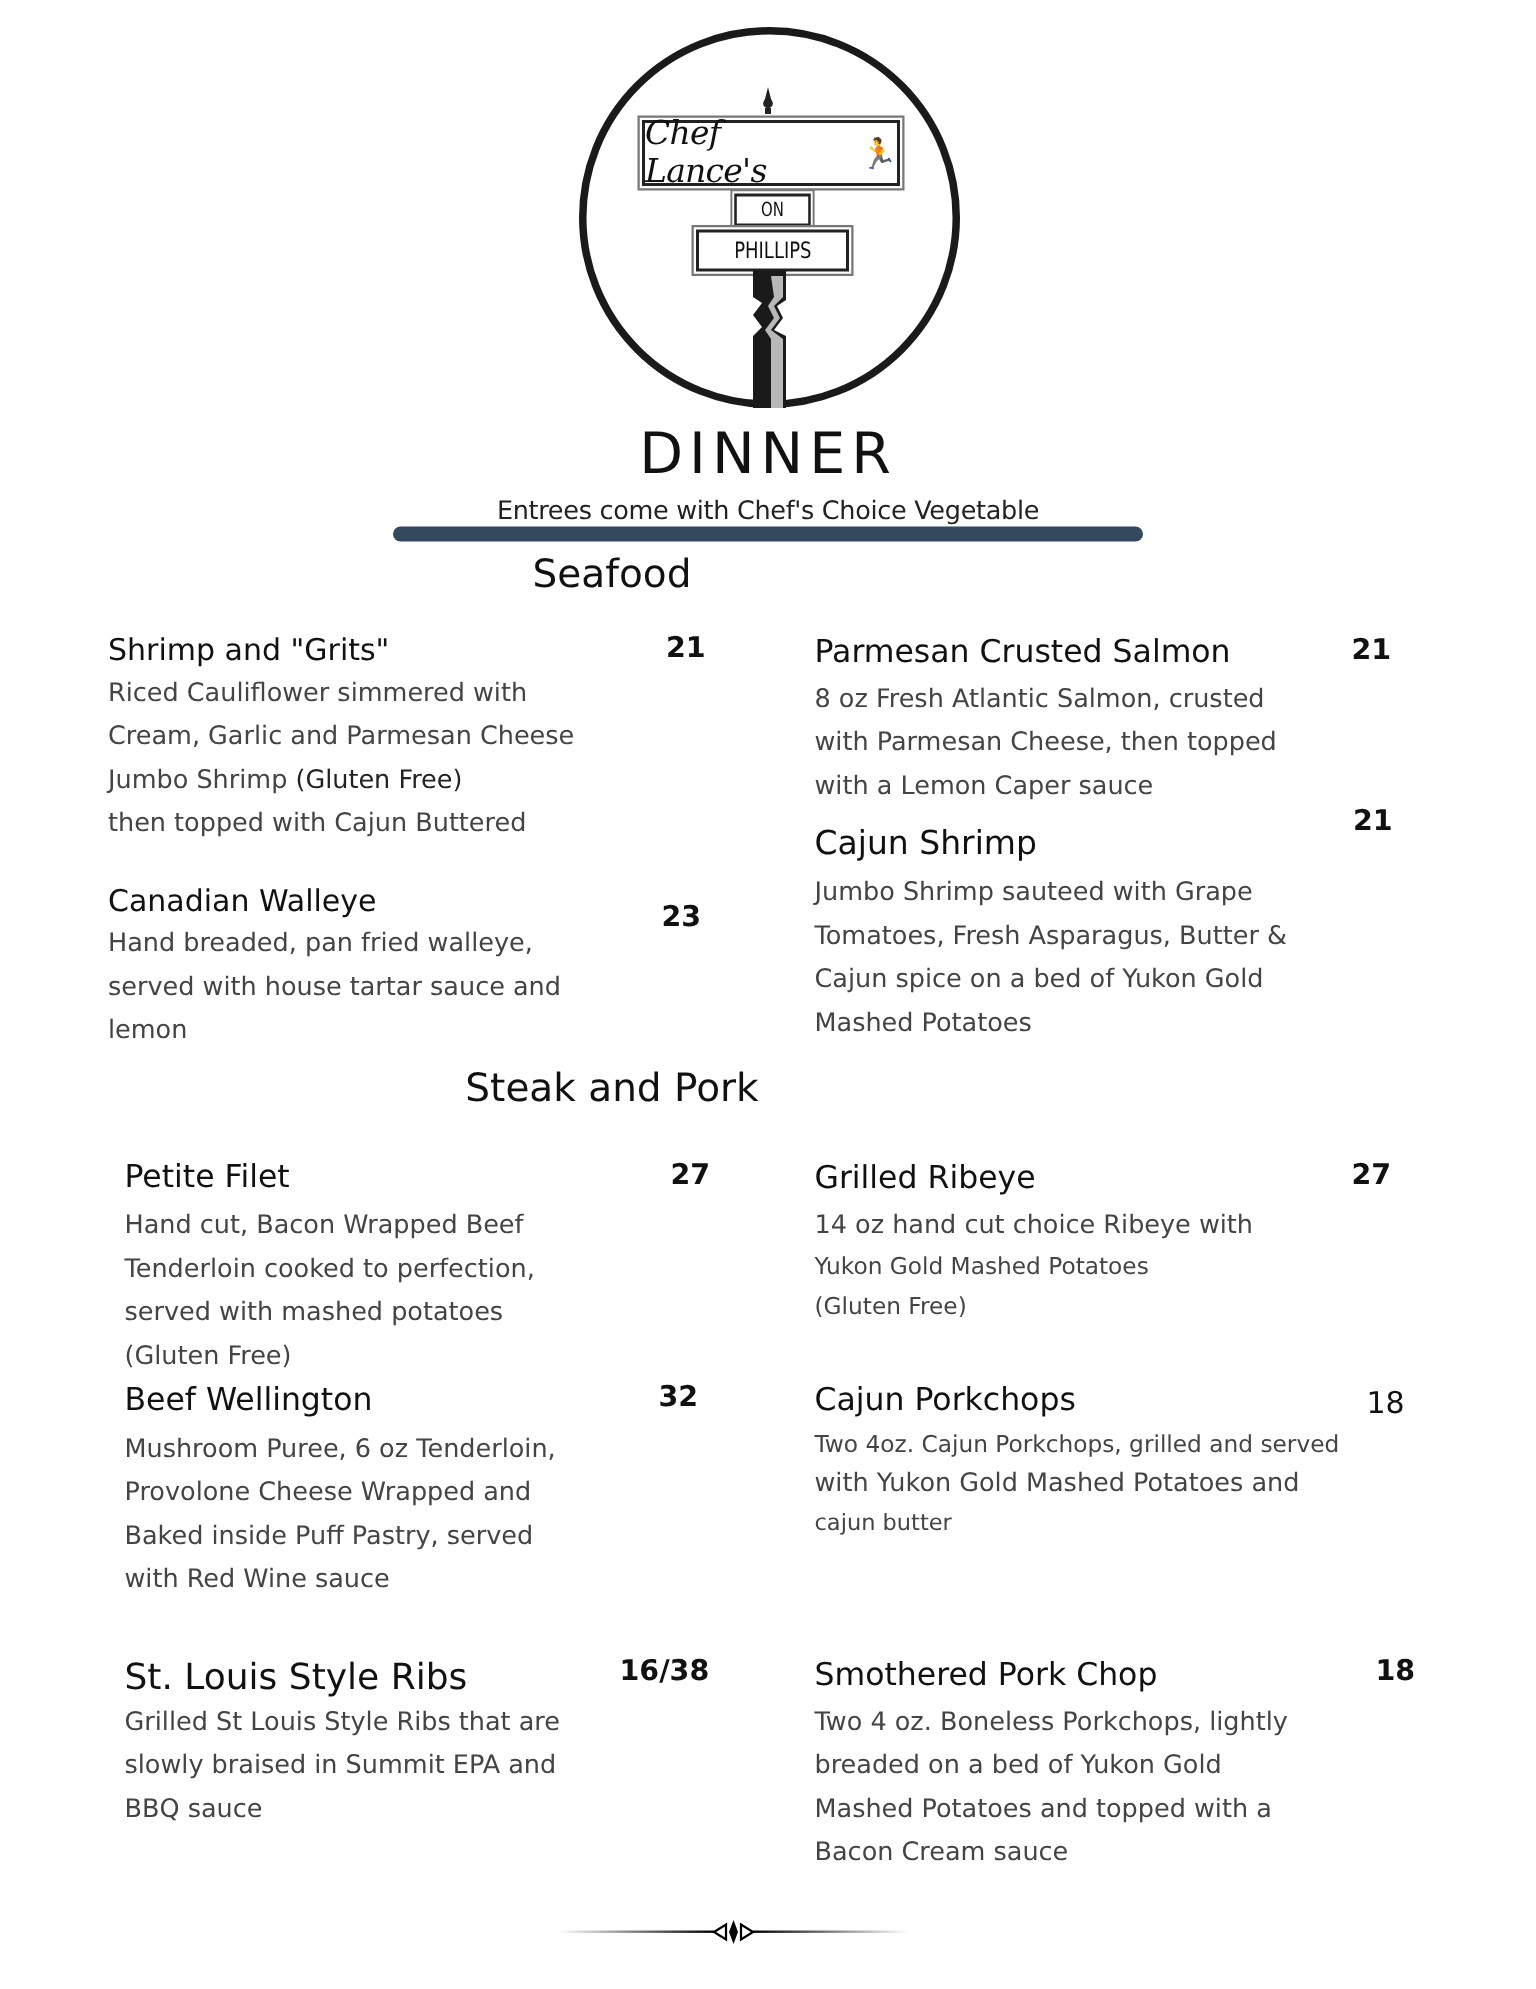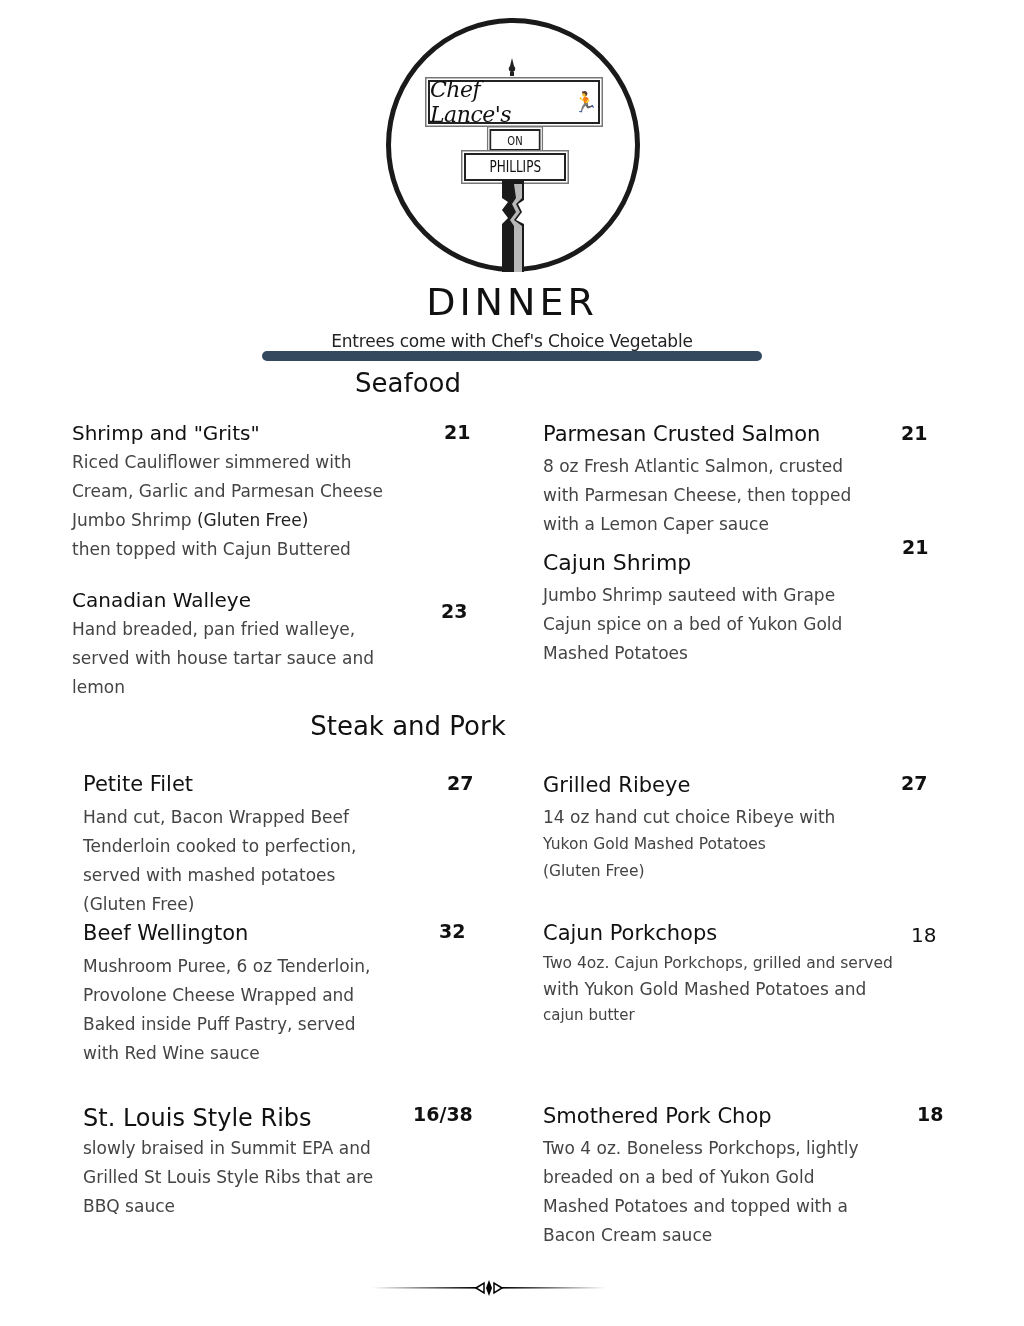--- a/index.html
+++ b/index.html
@@ -113,20 +113,21 @@
 <div class="abs item-desc" style="left:543px; top:452px;">
   <div>8 oz Fresh Atlantic Salmon, crusted</div>
   <div>with Parmesan Cheese, then topped</div>
   <div>with a Lemon Caper sauce</div>
 </div>
 
 <div class="abs item-name" style="left:543px; top:550px; font-size:22px;">Cajun Shrimp</div>
 <div class="abs item-price" style="left:902px; top:536px;">21</div>
 <div class="abs item-desc" style="left:543px; top:581px;">
   <div>Jumbo Shrimp sauteed with Grape</div>
+  <div>Tomatoes, Fresh Asparagus, Butter &amp;</div>
   <div>Cajun spice on a bed of Yukon Gold</div>
   <div>Mashed Potatoes</div>
 </div>
 
 <div class="abs section-heading" style="top:711px;">Steak and Pork</div>
 
 <div class="abs item-name" style="left:83px; top:772px; font-size:21px;">Petite Filet</div>
 <div class="abs item-price" style="left:447px; top:772px;">27</div>
 <div class="abs item-desc" style="left:83px; top:803px;">
   <div>Hand cut, Bacon Wrapped Beef</div>
@@ -140,22 +141,22 @@
 <div class="abs item-desc" style="left:83px; top:952px;">
   <div>Mushroom Puree, 6 oz Tenderloin,</div>
   <div>Provolone Cheese Wrapped and</div>
   <div>Baked inside Puff Pastry, served</div>
   <div>with Red Wine sauce</div>
 </div>
 
 <div class="abs item-name" style="left:83px; top:1104px; font-size:24px;">St. Louis Style Ribs</div>
 <div class="abs item-price" style="left:413px; top:1103px;">16/38</div>
 <div class="abs item-desc" style="left:83px; top:1134px;">
+  <div>Grilled St Louis Style Ribs that are</div>
   <div>slowly braised in Summit EPA and</div>
-  <div>Grilled St Louis Style Ribs that are</div>
   <div>BBQ sauce</div>
 </div>
 
 <div class="abs item-name" style="left:543px; top:773px; font-size:21px;">Grilled Ribeye</div>
 <div class="abs item-price" style="left:901px; top:772px;">27</div>
 <div class="abs item-desc small" style="left:543px; top:803px;">
   <div style="font-size:17px; line-height:28px;">14 oz hand cut choice Ribeye with</div>
   <div>Yukon Gold Mashed Potatoes</div>
   <div>(Gluten Free)</div>
 </div>

